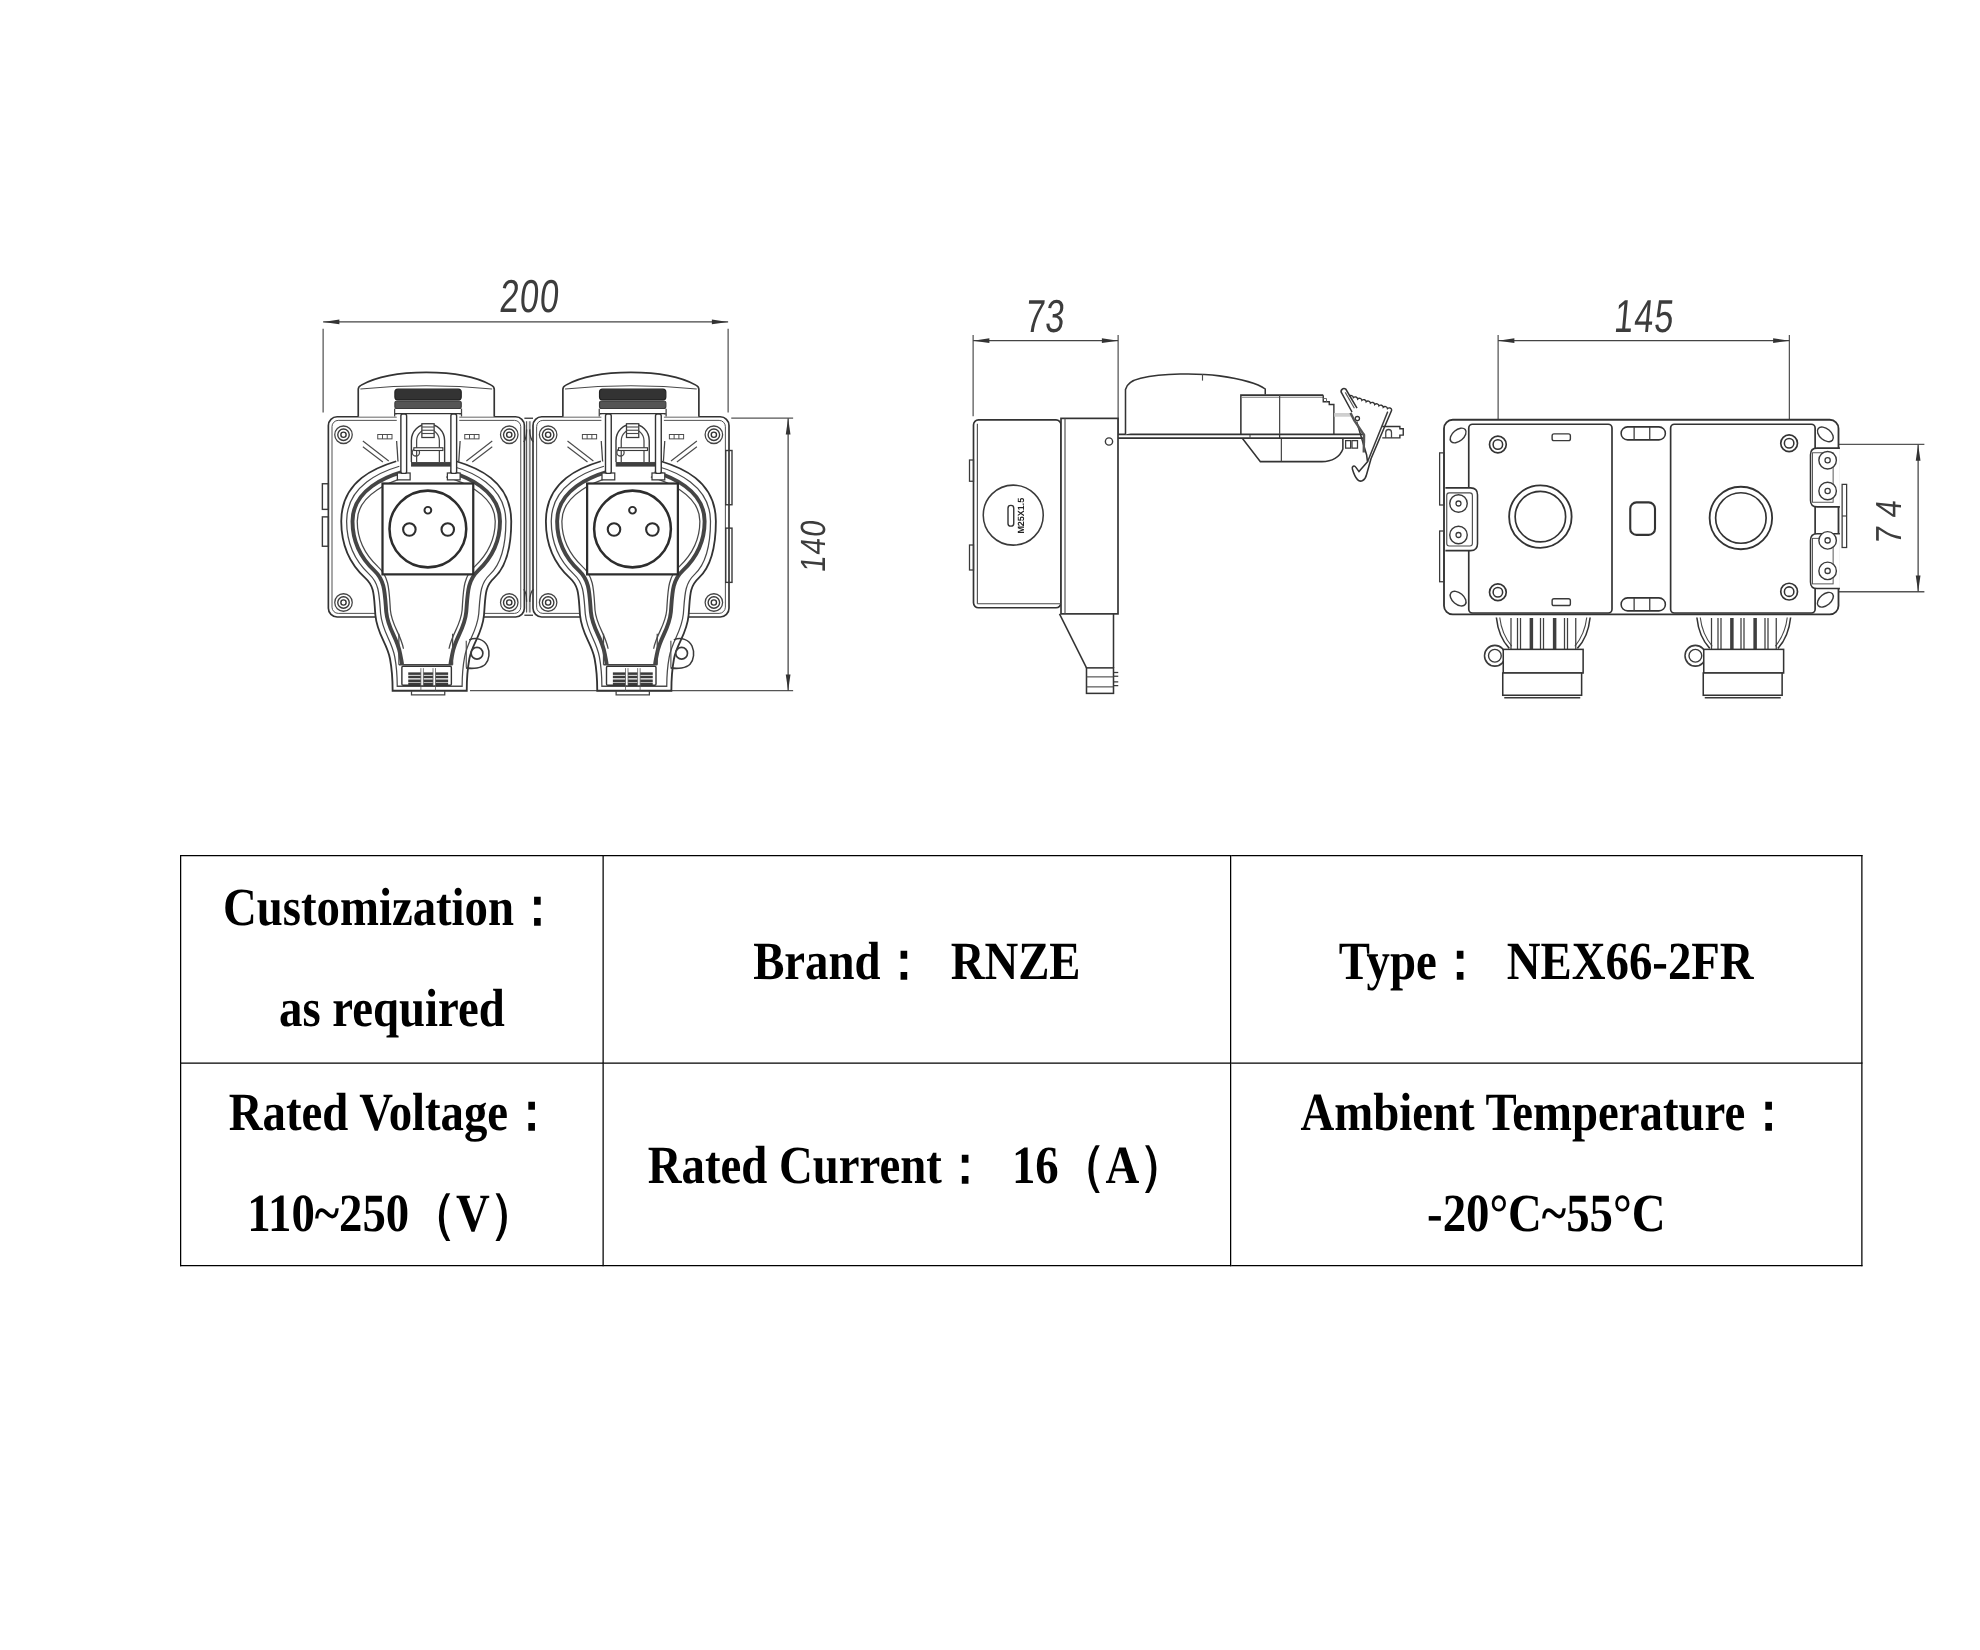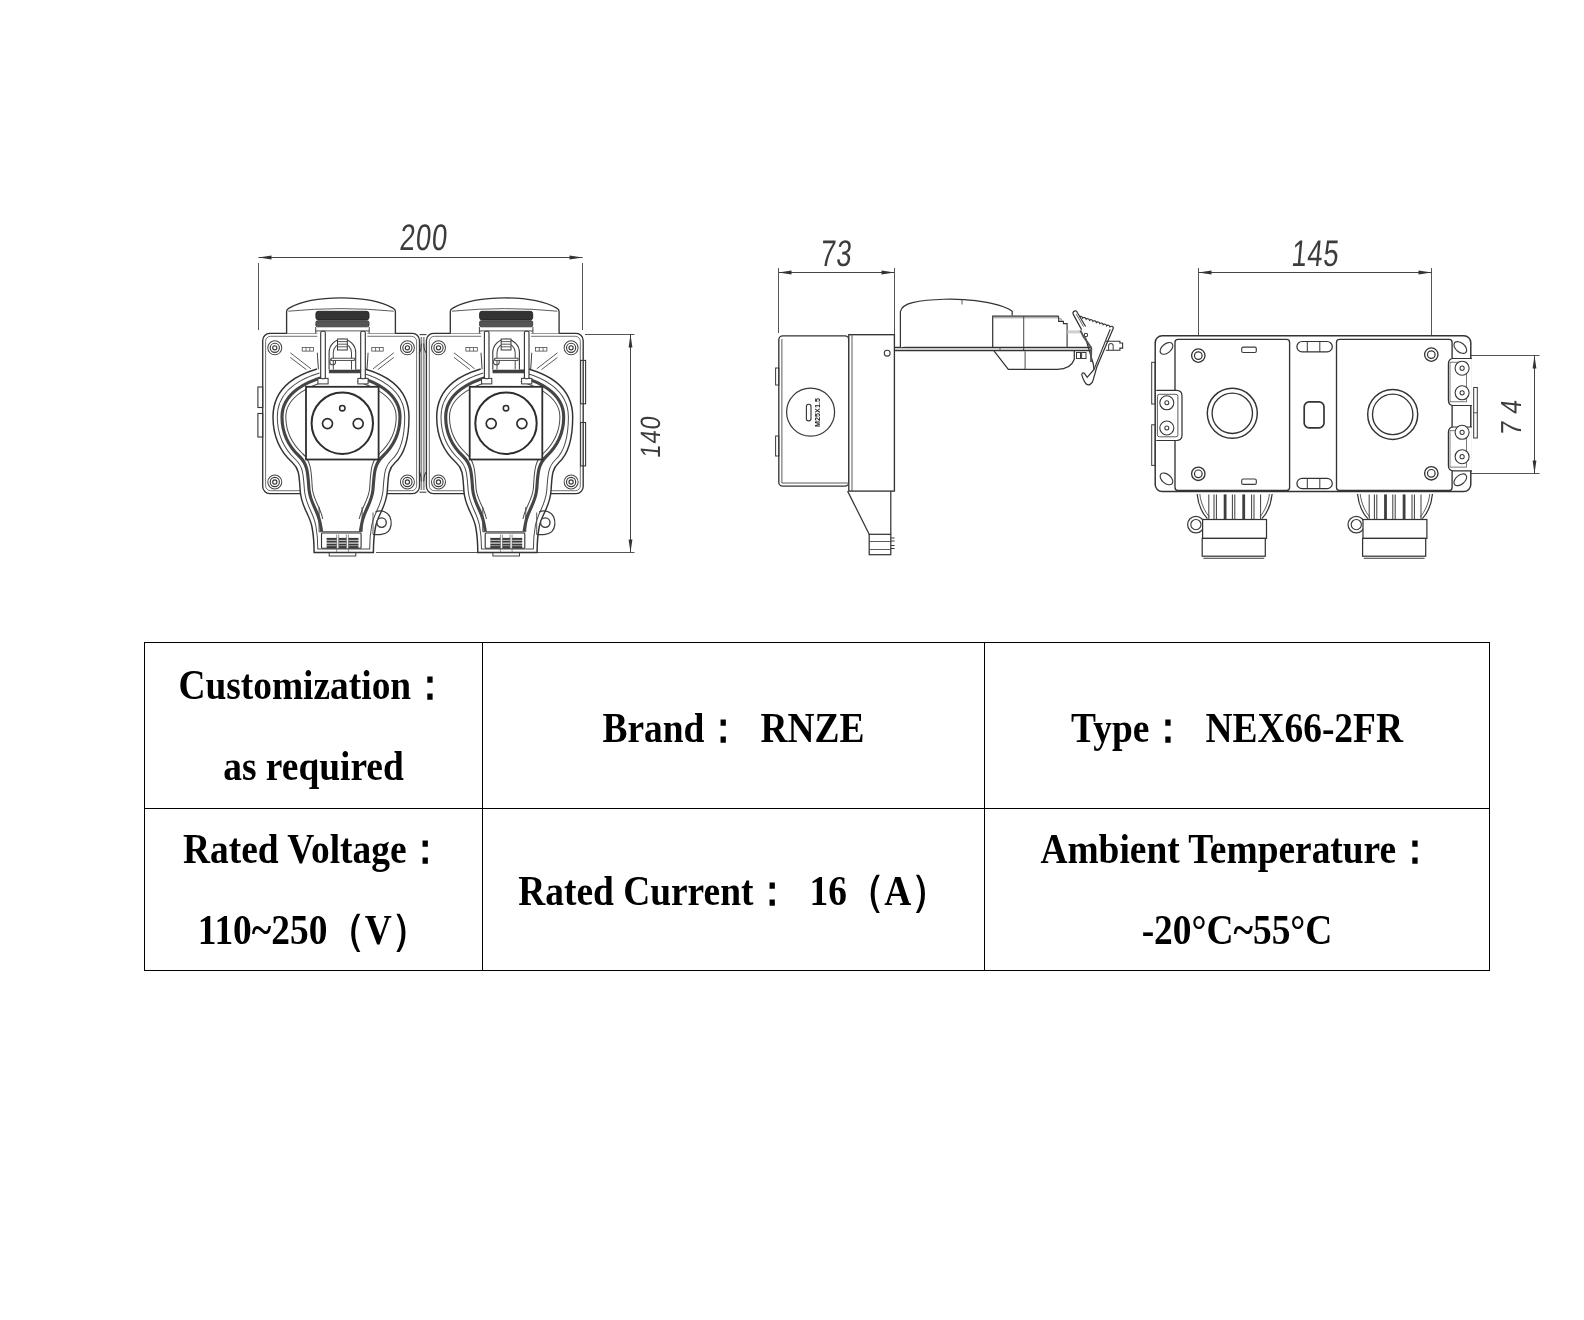--- a/index.html
+++ b/index.html
@@ -267,21 +267,21 @@
       <circle cx="1462.1" cy="392.8" r="7.0" fill="#fff" stroke="#3a3a3a" stroke-width="1.12"></circle>
       <circle cx="1462.1" cy="392.8" r="2.1" fill="none" stroke="#3a3a3a" stroke-width="1.01"></circle>
       <circle cx="1462.1" cy="432.3" r="7.0" fill="#fff" stroke="#3a3a3a" stroke-width="1.12"></circle>
       <circle cx="1462.1" cy="432.3" r="2.1" fill="none" stroke="#3a3a3a" stroke-width="1.01"></circle>
       <circle cx="1462.1" cy="456.7" r="7.0" fill="#fff" stroke="#3a3a3a" stroke-width="1.12"></circle>
       <circle cx="1462.1" cy="456.7" r="2.1" fill="none" stroke="#3a3a3a" stroke-width="1.01"></circle>
       <rect x="1473.7" y="387.5" width="3.6" height="50.5" fill="none" stroke="#3a3a3a" stroke-width="1.01"></rect>
       <line x1="1473.7" y1="412.8" x2="1477.3" y2="412.8" stroke="#3a3a3a" stroke-width="0.90"></line>
     </g>
   </svg>
-<div style="position:absolute;left:144px;top:642px">
+<div style="position:absolute;left:144px;top:684px">
     <table style="border-collapse:collapse;table-layout:fixed;width:1342px">
       <tbody>
         <tr style="height:166px">
           <td style="width:337px">
             <div style="">
               <div style="transform:scaleX(0.87)">Customization：</div>
               <div style="transform:scaleX(0.87)">as required</div>
             </div>
           </td>
           <td style="width:501px">

